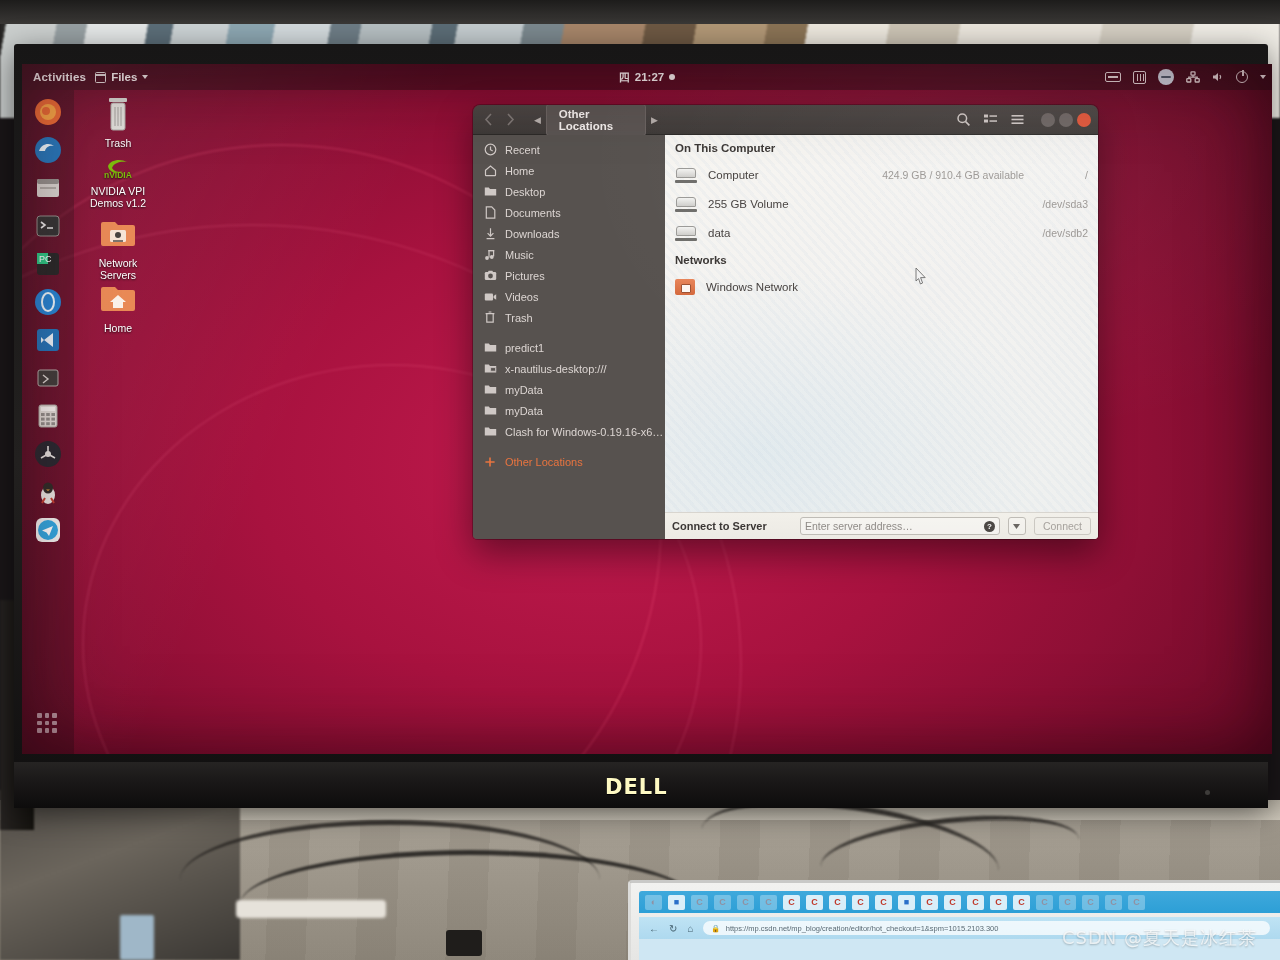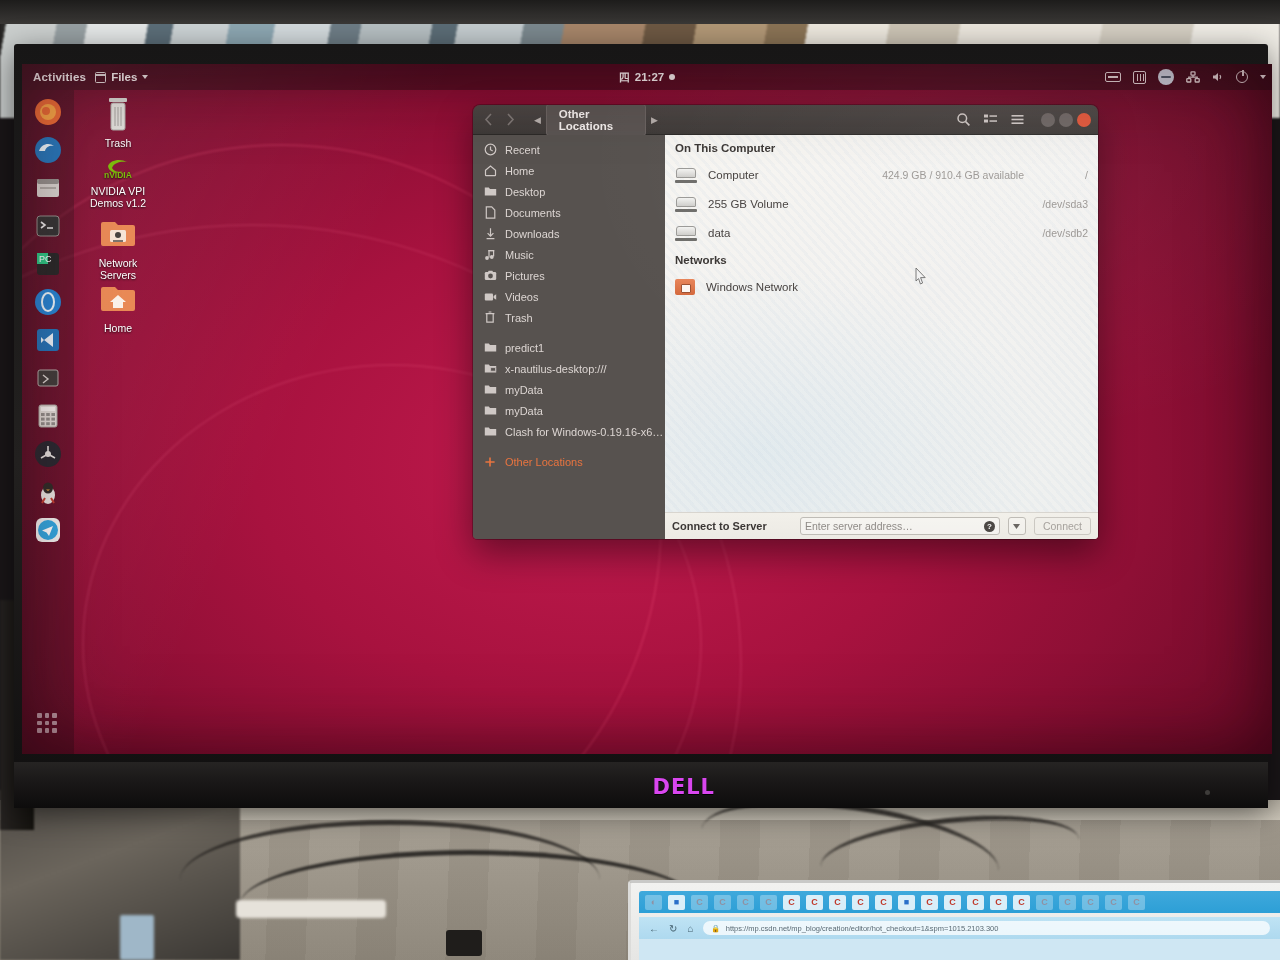--- a/index.html
+++ b/index.html
@@ -61,22 +61,22 @@
     background: linear-gradient(180deg,#171616 0%, #22201f 55%, #100f0f 100%);
     border-radius: 3px;
     box-shadow: 0 8px 30px rgba(0,0,0,.55);
   }
   #bezel-bottom {
     position: absolute; left: 14px; top: 762px; width: 1254px; height: 46px;
     background: linear-gradient(180deg,#262423 0%, #191717 45%, #0d0c0c 100%);
   }
   #dell-logo {
     position: absolute; left: 605px; top: 775px; width: 110px; height: 22px;
-    color: #d946ef; font-size: 21px; font-weight: bold; letter-spacing: 1px;
-    font-family: "DejaVu Sans", sans-serif; text-align: right;
+    color: #fef9c3; font-size: 21px; font-weight: bold; letter-spacing: 1px;
+    font-family: "DejaVu Sans", sans-serif; text-align: left;
     text-shadow: 0 1px 0 #000;
   }
   #monitor-led {
     position: absolute; left: 1205px; top: 790px; width: 5px; height: 5px;
     border-radius: 50%; background: #3e3c3a;
   }
   #monitor-stand {
     position: absolute; left: 0px; top: 600px; width: 34px; height: 230px;
     background: linear-gradient(90deg,#262321,#15130f); filter: blur(1px);
   }
@@ -847,13 +847,14 @@
       <span class="lp-navico">↻</span>
       <span class="lp-navico">⌂</span>
       <span id="lp-url">
         <span>🔒</span>
         <span>https://mp.csdn.net/mp_blog/creation/editor/hot_checkout=1&amp;spm=1015.2103.300</span>
       </span>
     </div>
     <div id="lp-page"></div>
   </div>
 
+  <div id="watermark">CSDN @夏天是冰红茶</div>
 </div>
 
 </body></html>

